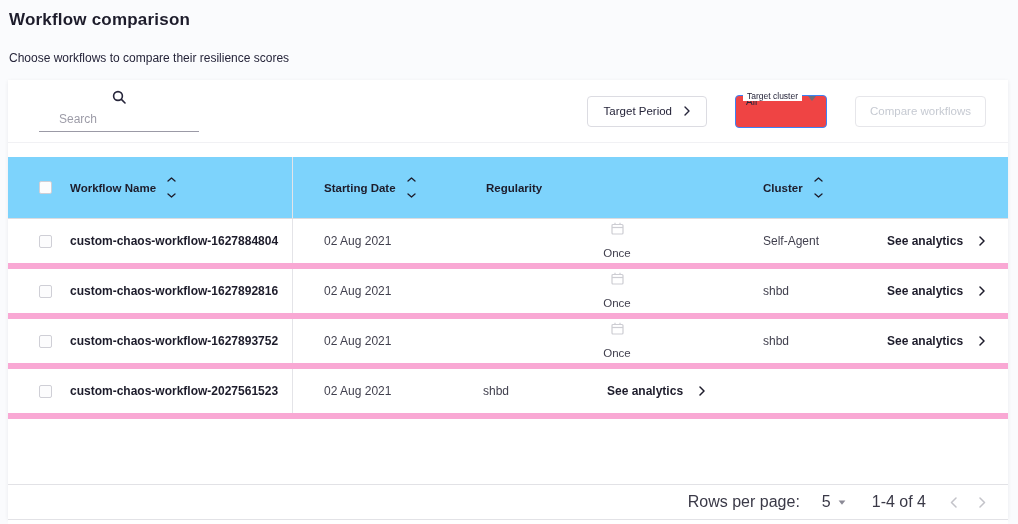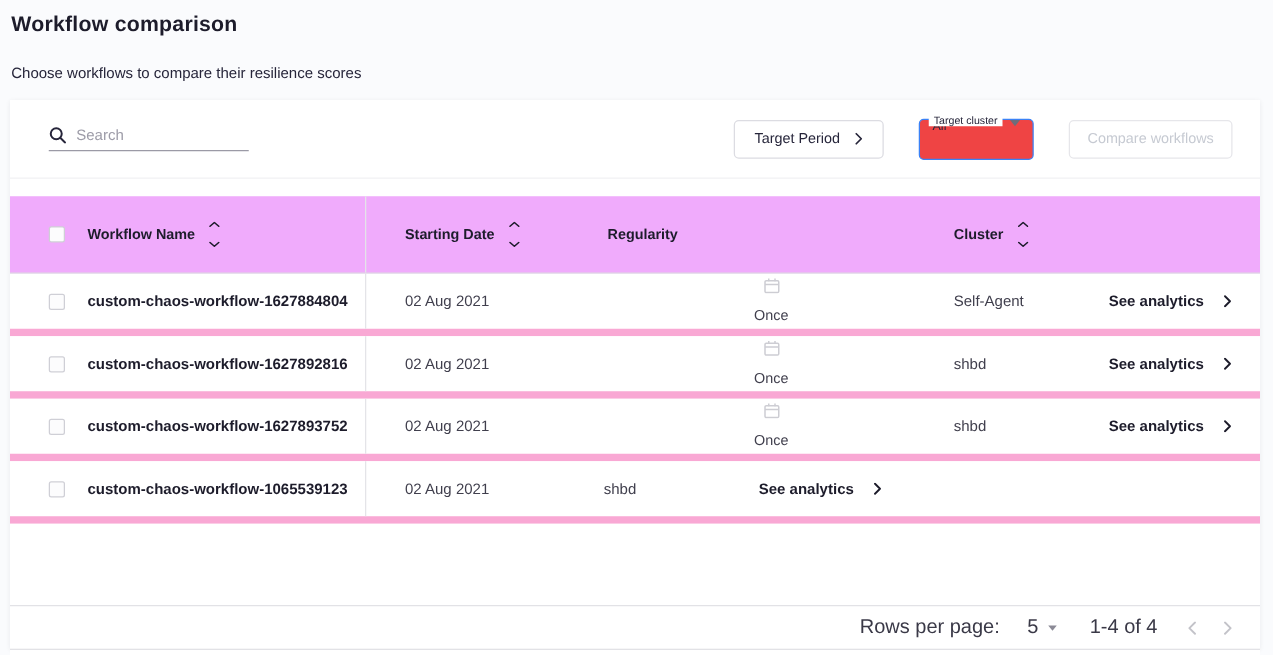--- a/index.html
+++ b/index.html
@@ -29,20 +29,21 @@
     align-items: center;
     justify-content: space-between;
     padding: 0 22px 0 31px;
     border-bottom: 1px solid #f1f1f4;
   }
   .search-box {
     display: flex; align-items: center; gap: 8px;
     width: 160px;
     border-bottom: 1px solid #9b9aa6;
     padding-bottom: 5px;
+    flex-direction: column;
   }
   .search-box input {
     border: none; outline: none; width: 120px;
     font-family: "Liberation Sans", sans-serif;
     font-size: 12px; color: #3a3947; background: transparent;
   }
   .search-box input::placeholder { color: #9d9ca8; }
 
   .toolbar-right { display: flex; align-items: center; gap: 28px; }
   .btn {
@@ -71,21 +72,21 @@
     width: 0; height: 0;
     border-left: 4px solid transparent; border-right: 4px solid transparent;
     border-top: 5px solid #6e6d7a;
   }
 
   
   .table { margin-top: 14px; }
   .trow { display: flex; align-items: center; }
   .thead {
     height: 62px;
-    background: #f0abfc;
+    background: #7dd3fc;
     border-bottom: 1px solid #dcdce0;
     font-weight: bold; font-size: 11.5px; color: #1d1c2b;
   }
   .tbody-row {
     height: 50px;
     background: #fff;
     border-bottom: 6px solid #f9a8d4;
     font-size: 12px; color: #403f4d;
   }
   .cell-check { flex: 0 0 62px; padding-left: 31px; display: flex; align-items: center; height: 100%; }
@@ -299,21 +300,21 @@
             </svg>
           </span>
       </div>
     </div>
 
     <div class="trow tbody-row">
       <div class="cell-check">
           <span class="checkbox"></span>
         </div>
       <div class="cell-name">
-          <span class="workflow-name">custom-chaos-workflow-1065539123</span>
+          <span class="workflow-name">custom-chaos-workflow-2027561523</span>
         </div>
       <div class="cell-date"><span>02 Aug 2021</span></div>
       <div class="cell-clu"><span>shbd</span></div>
       <div class="cell-act">
         <span class="see-analytics">See analytics</span>
         <span style="display:inline-flex;">
             <svg width="6" height="10" viewBox="0 0 6 10">
               <polyline points="1,1 5,5 1,9" fill="none" stroke="#1d1c2b" stroke-width="1.5" stroke-linecap="round" stroke-linejoin="round"></polyline>
             </svg>
           </span>

